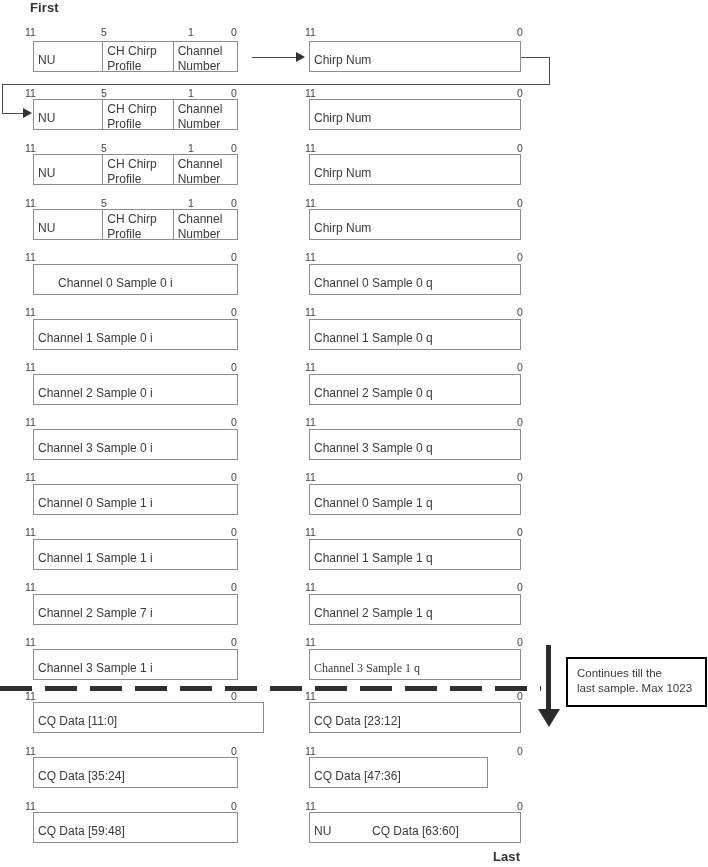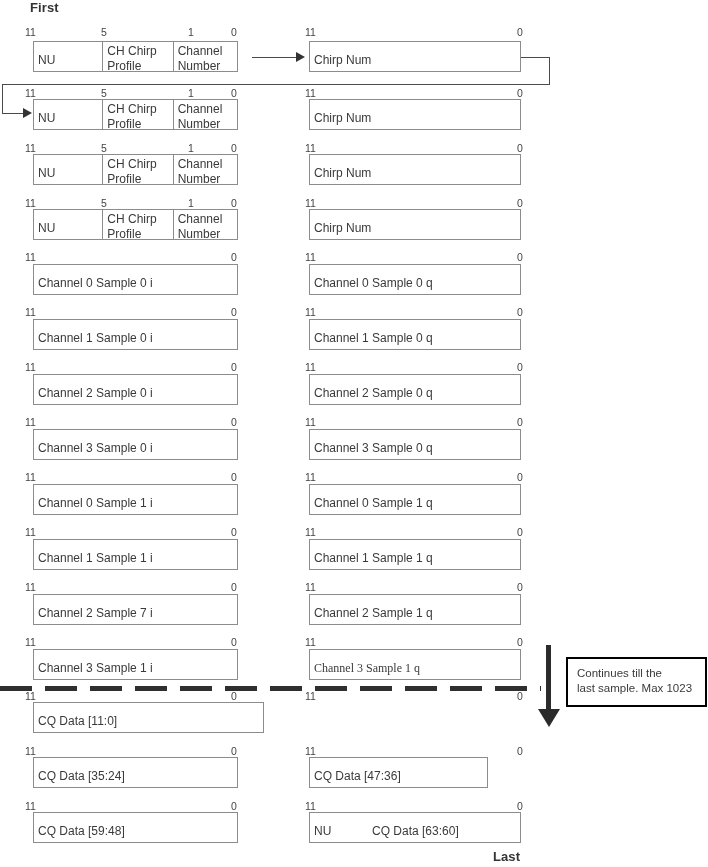--- a/index.html
+++ b/index.html
@@ -264,21 +264,21 @@
 
   <div class="wordbox" style="left:309px; top:209px; width:212px;">
     <div class="cell" style="width:100%;">
       <span class="cell-text bottom">Chirp Num</span>
     </div>
   </div>
 
   <div class="abs bitlabel" style="left:25px; top:252px;">11</div>
   <div class="abs bitlabel" style="left:231px; top:252px;">0</div>
   <div class="wordbox" style="left:33px; top:264px; width:205px;">
-    <div class="cell" style="width:100%;">
+    <div class="cell" style="width:100%;margin-left:20px;">
       <span class="cell-text bottom">Channel 0 Sample 0 i</span>
     </div>
   </div>
   <div class="abs bitlabel" style="left:305px; top:252px;">11</div>
   <div class="abs bitlabel" style="left:517px; top:252px;">0</div>
   <div class="wordbox" style="left:309px; top:264px; width:212px;">
     <div class="cell" style="width:100%;">
       <span class="cell-text bottom">Channel 0 Sample 0 q</span>
     </div>
   </div>
@@ -400,20 +400,25 @@
 
   <div class="abs bitlabel" style="left:25px; top:691px;">11</div>
   <div class="abs bitlabel" style="left:231px; top:691px;">0</div>
   <div class="wordbox" style="left:33px; top:702px; width:231px;">
     <div class="cell" style="width:100%;">
       <span class="cell-text bottom">CQ Data [11:0]</span>
     </div>
   </div>
   <div class="abs bitlabel" style="left:305px; top:691px;">11</div>
   <div class="abs bitlabel" style="left:517px; top:691px;">0</div>
+  <div class="wordbox" style="left:309px; top:702px; width:212px;">
+    <div class="cell" style="width:100%;">
+      <span class="cell-text bottom">CQ Data [23:12]</span>
+    </div>
+  </div>
 
   <div class="abs bitlabel" style="left:25px; top:746px;">11</div>
   <div class="abs bitlabel" style="left:231px; top:746px;">0</div>
   <div class="wordbox" style="left:33px; top:757px; width:205px;">
     <div class="cell" style="width:100%;">
       <span class="cell-text bottom">CQ Data [35:24]</span>
     </div>
   </div>
   <div class="abs bitlabel" style="left:305px; top:746px;">11</div>
   <div class="abs bitlabel" style="left:517px; top:746px;">0</div>

